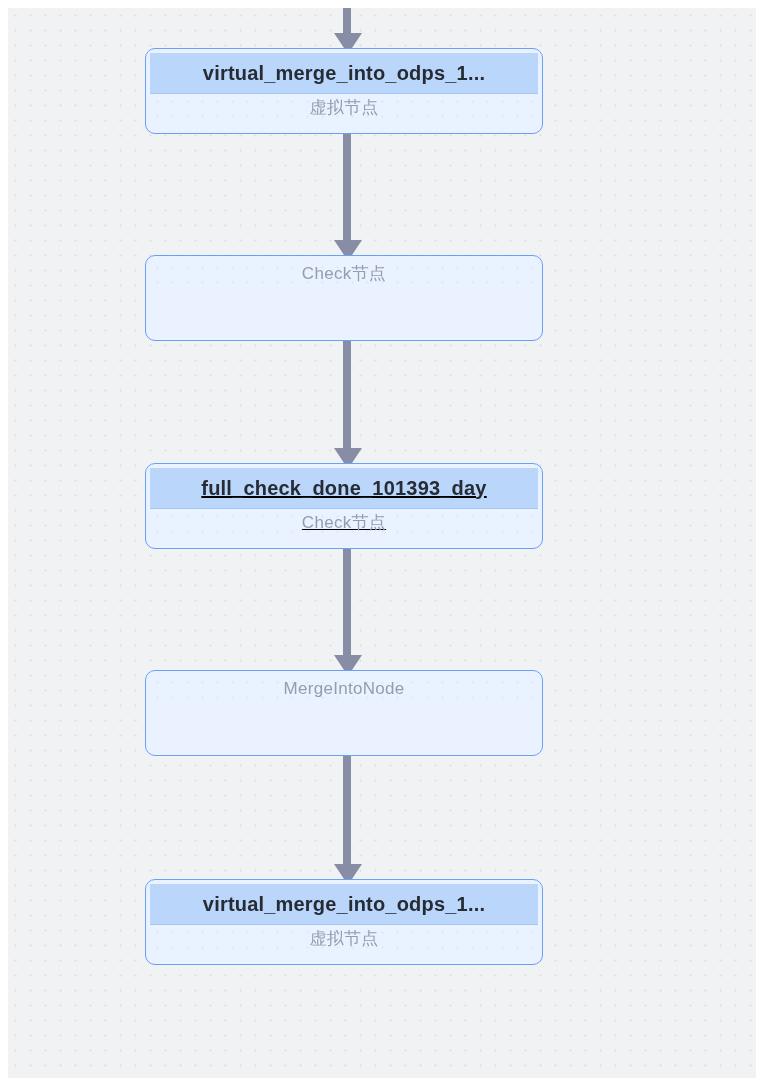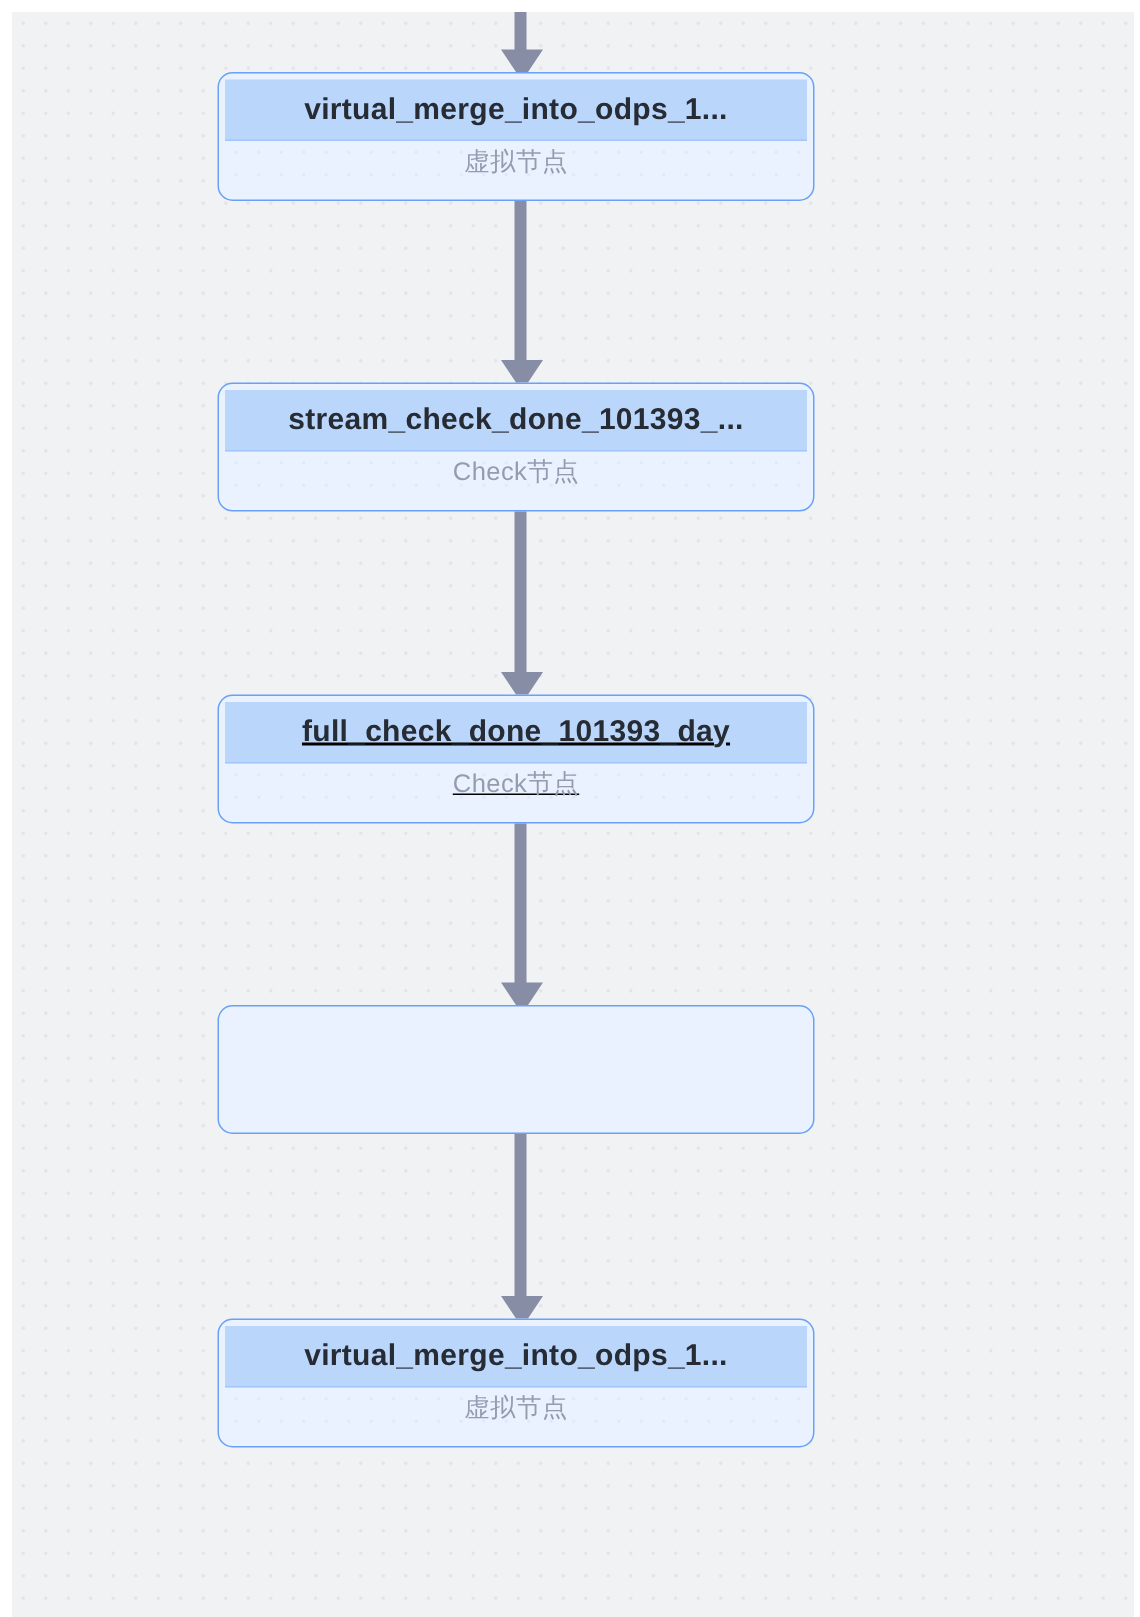--- a/index.html
+++ b/index.html
@@ -97,36 +97,36 @@
 
   <div class="node" style="top:40px;">
     <div class="node-header">virtual_merge_into_odps_1...</div>
     <div class="node-body">虚拟节点</div>
   </div>
 
   <div class="edge-line" style="top:126px; height:107px;"></div>
   <div class="edge-arrowhead" style="top:232px;"></div>
 
   <div class="node" style="top:247px;">
-    <div class="node-header">stream_check_done_101393_...</div>
     <div class="node-body">Check节点</div>
   </div>
 
   <div class="edge-line" style="top:333px; height:108px;"></div>
   <div class="edge-arrowhead" style="top:440px;"></div>
 
   <div class="node" style="top:455px;text-decoration:underline;">
     <div class="node-header">full_check_done_101393_day</div>
     <div class="node-body">Check节点</div>
   </div>
 
   <div class="edge-line" style="top:541px; height:107px;"></div>
   <div class="edge-arrowhead" style="top:647px;"></div>
 
   <div class="node" style="top:662px;">
+    <div class="node-body">MergeIntoNode</div>
   </div>
 
   <div class="edge-line" style="top:748px; height:109px;"></div>
   <div class="edge-arrowhead" style="top:856px;"></div>
 
   <div class="node" style="top:871px;">
     <div class="node-header">virtual_merge_into_odps_1...</div>
     <div class="node-body">虚拟节点</div>
   </div>
 

